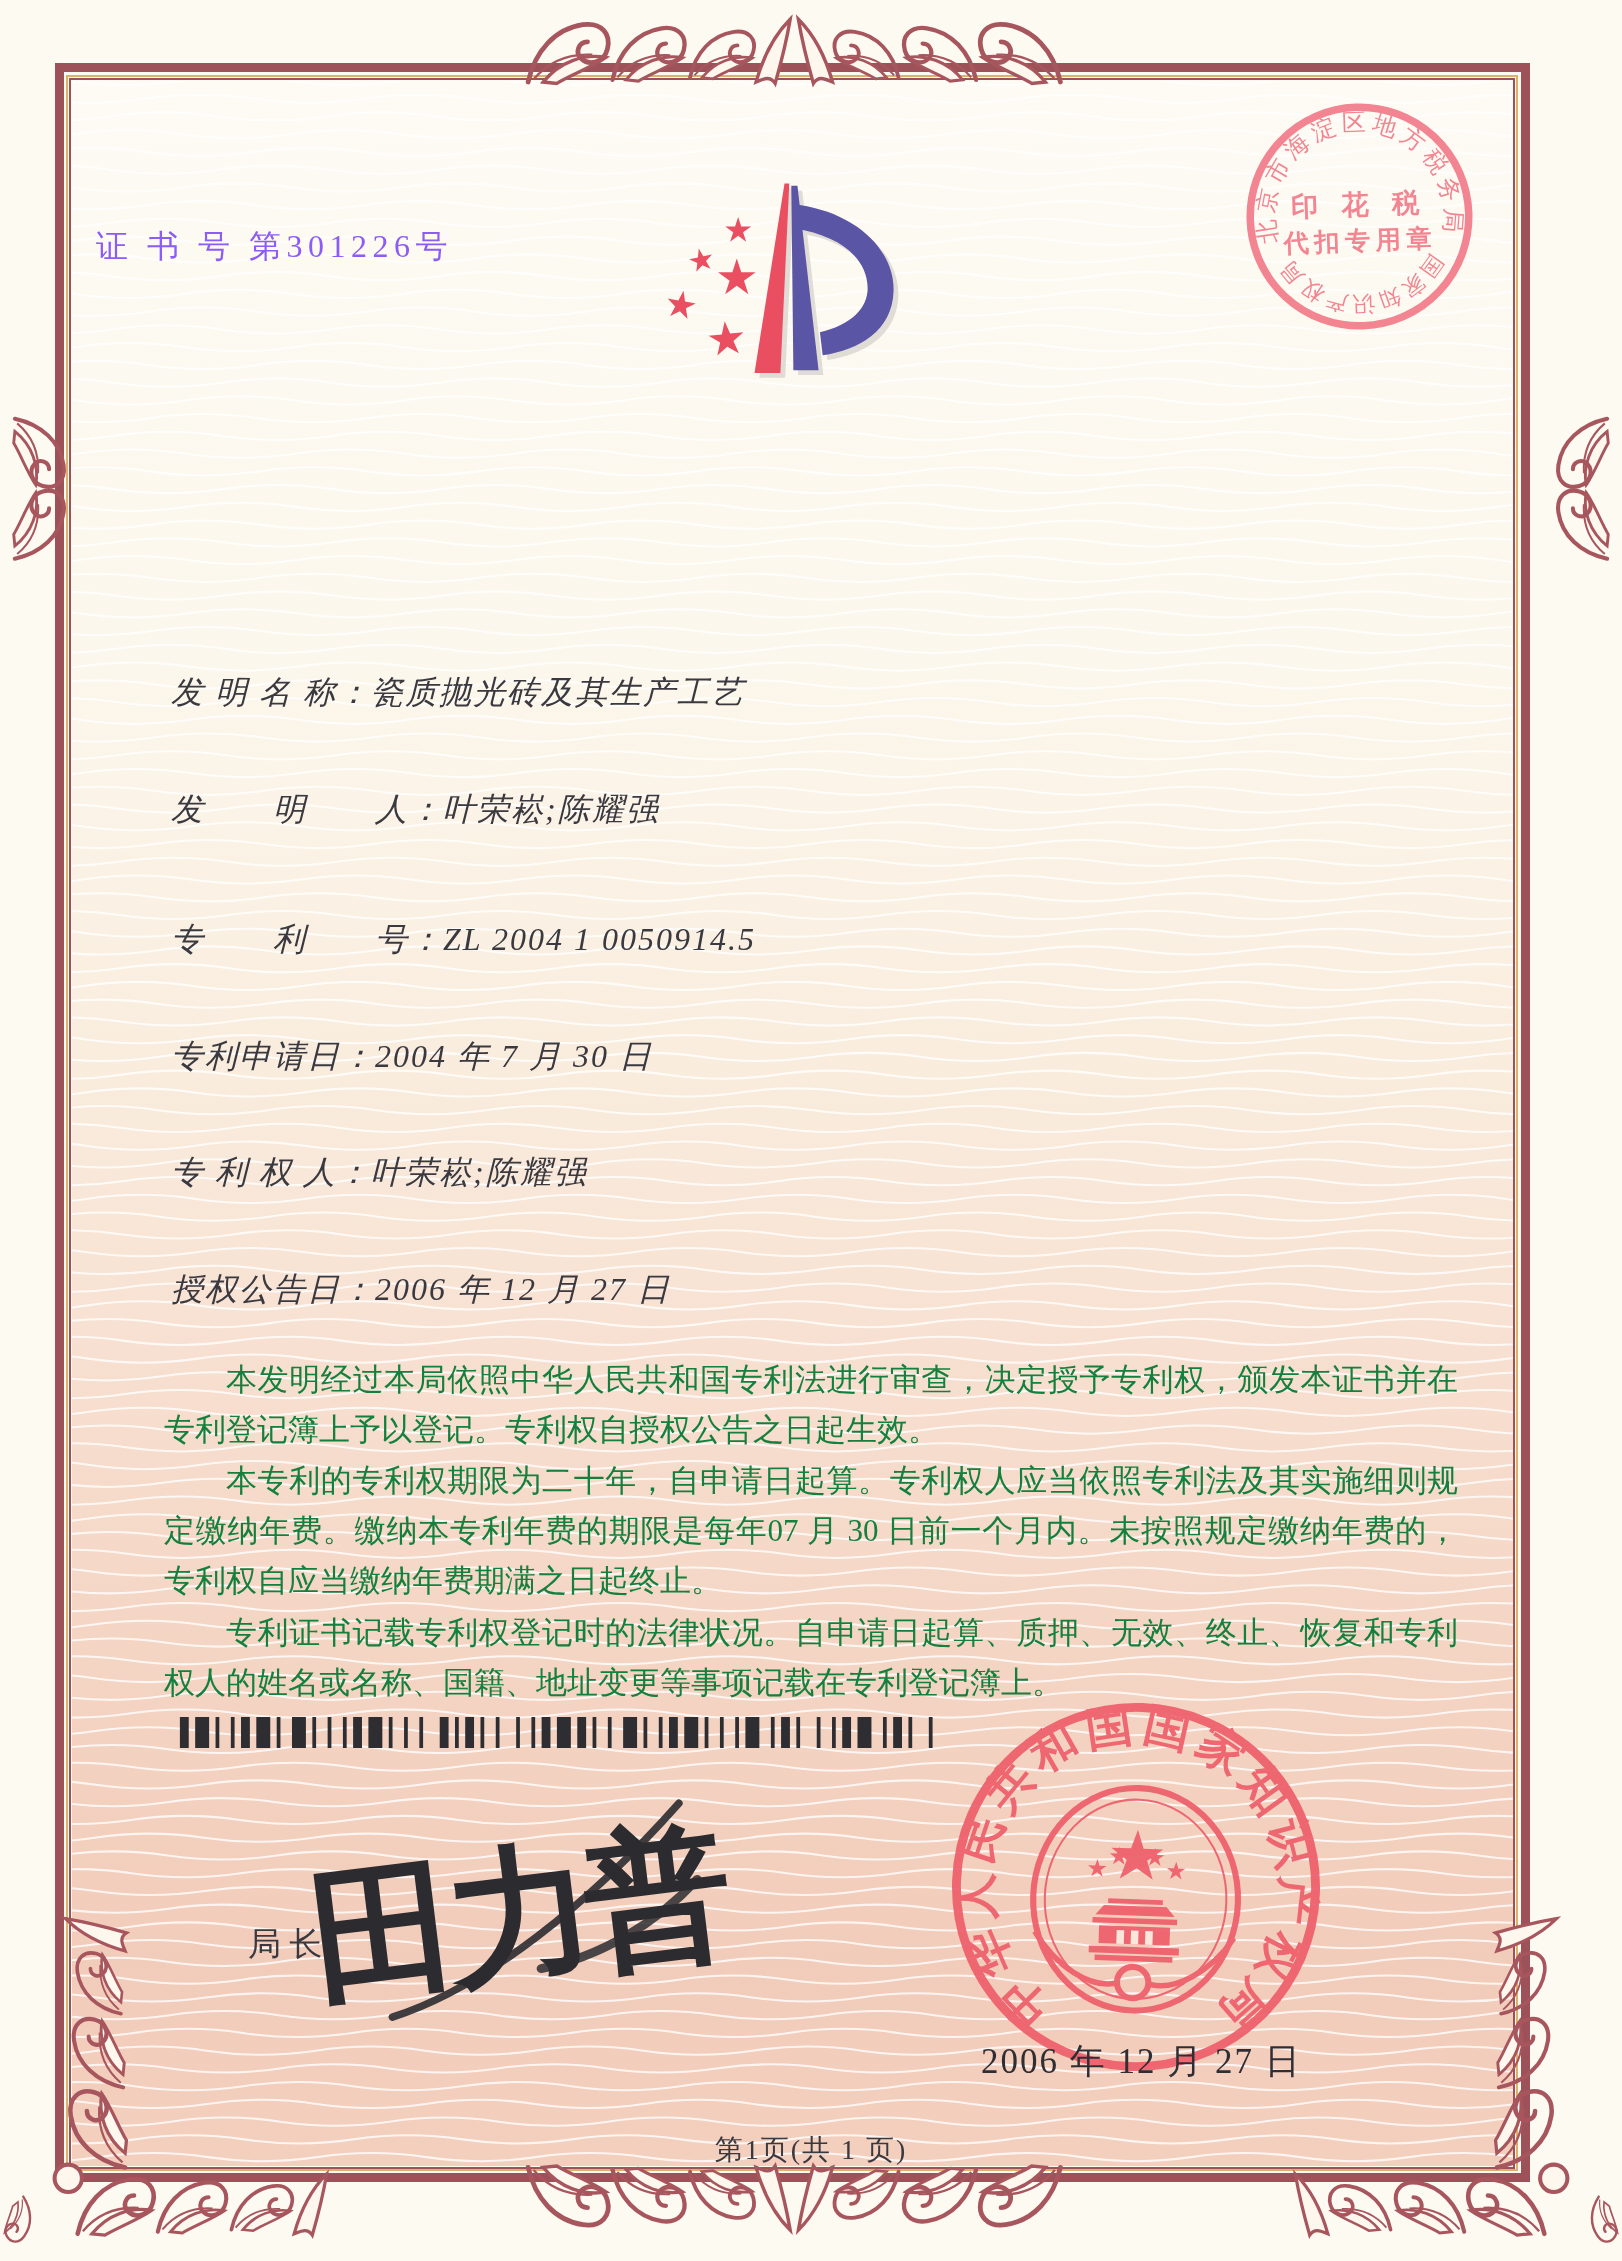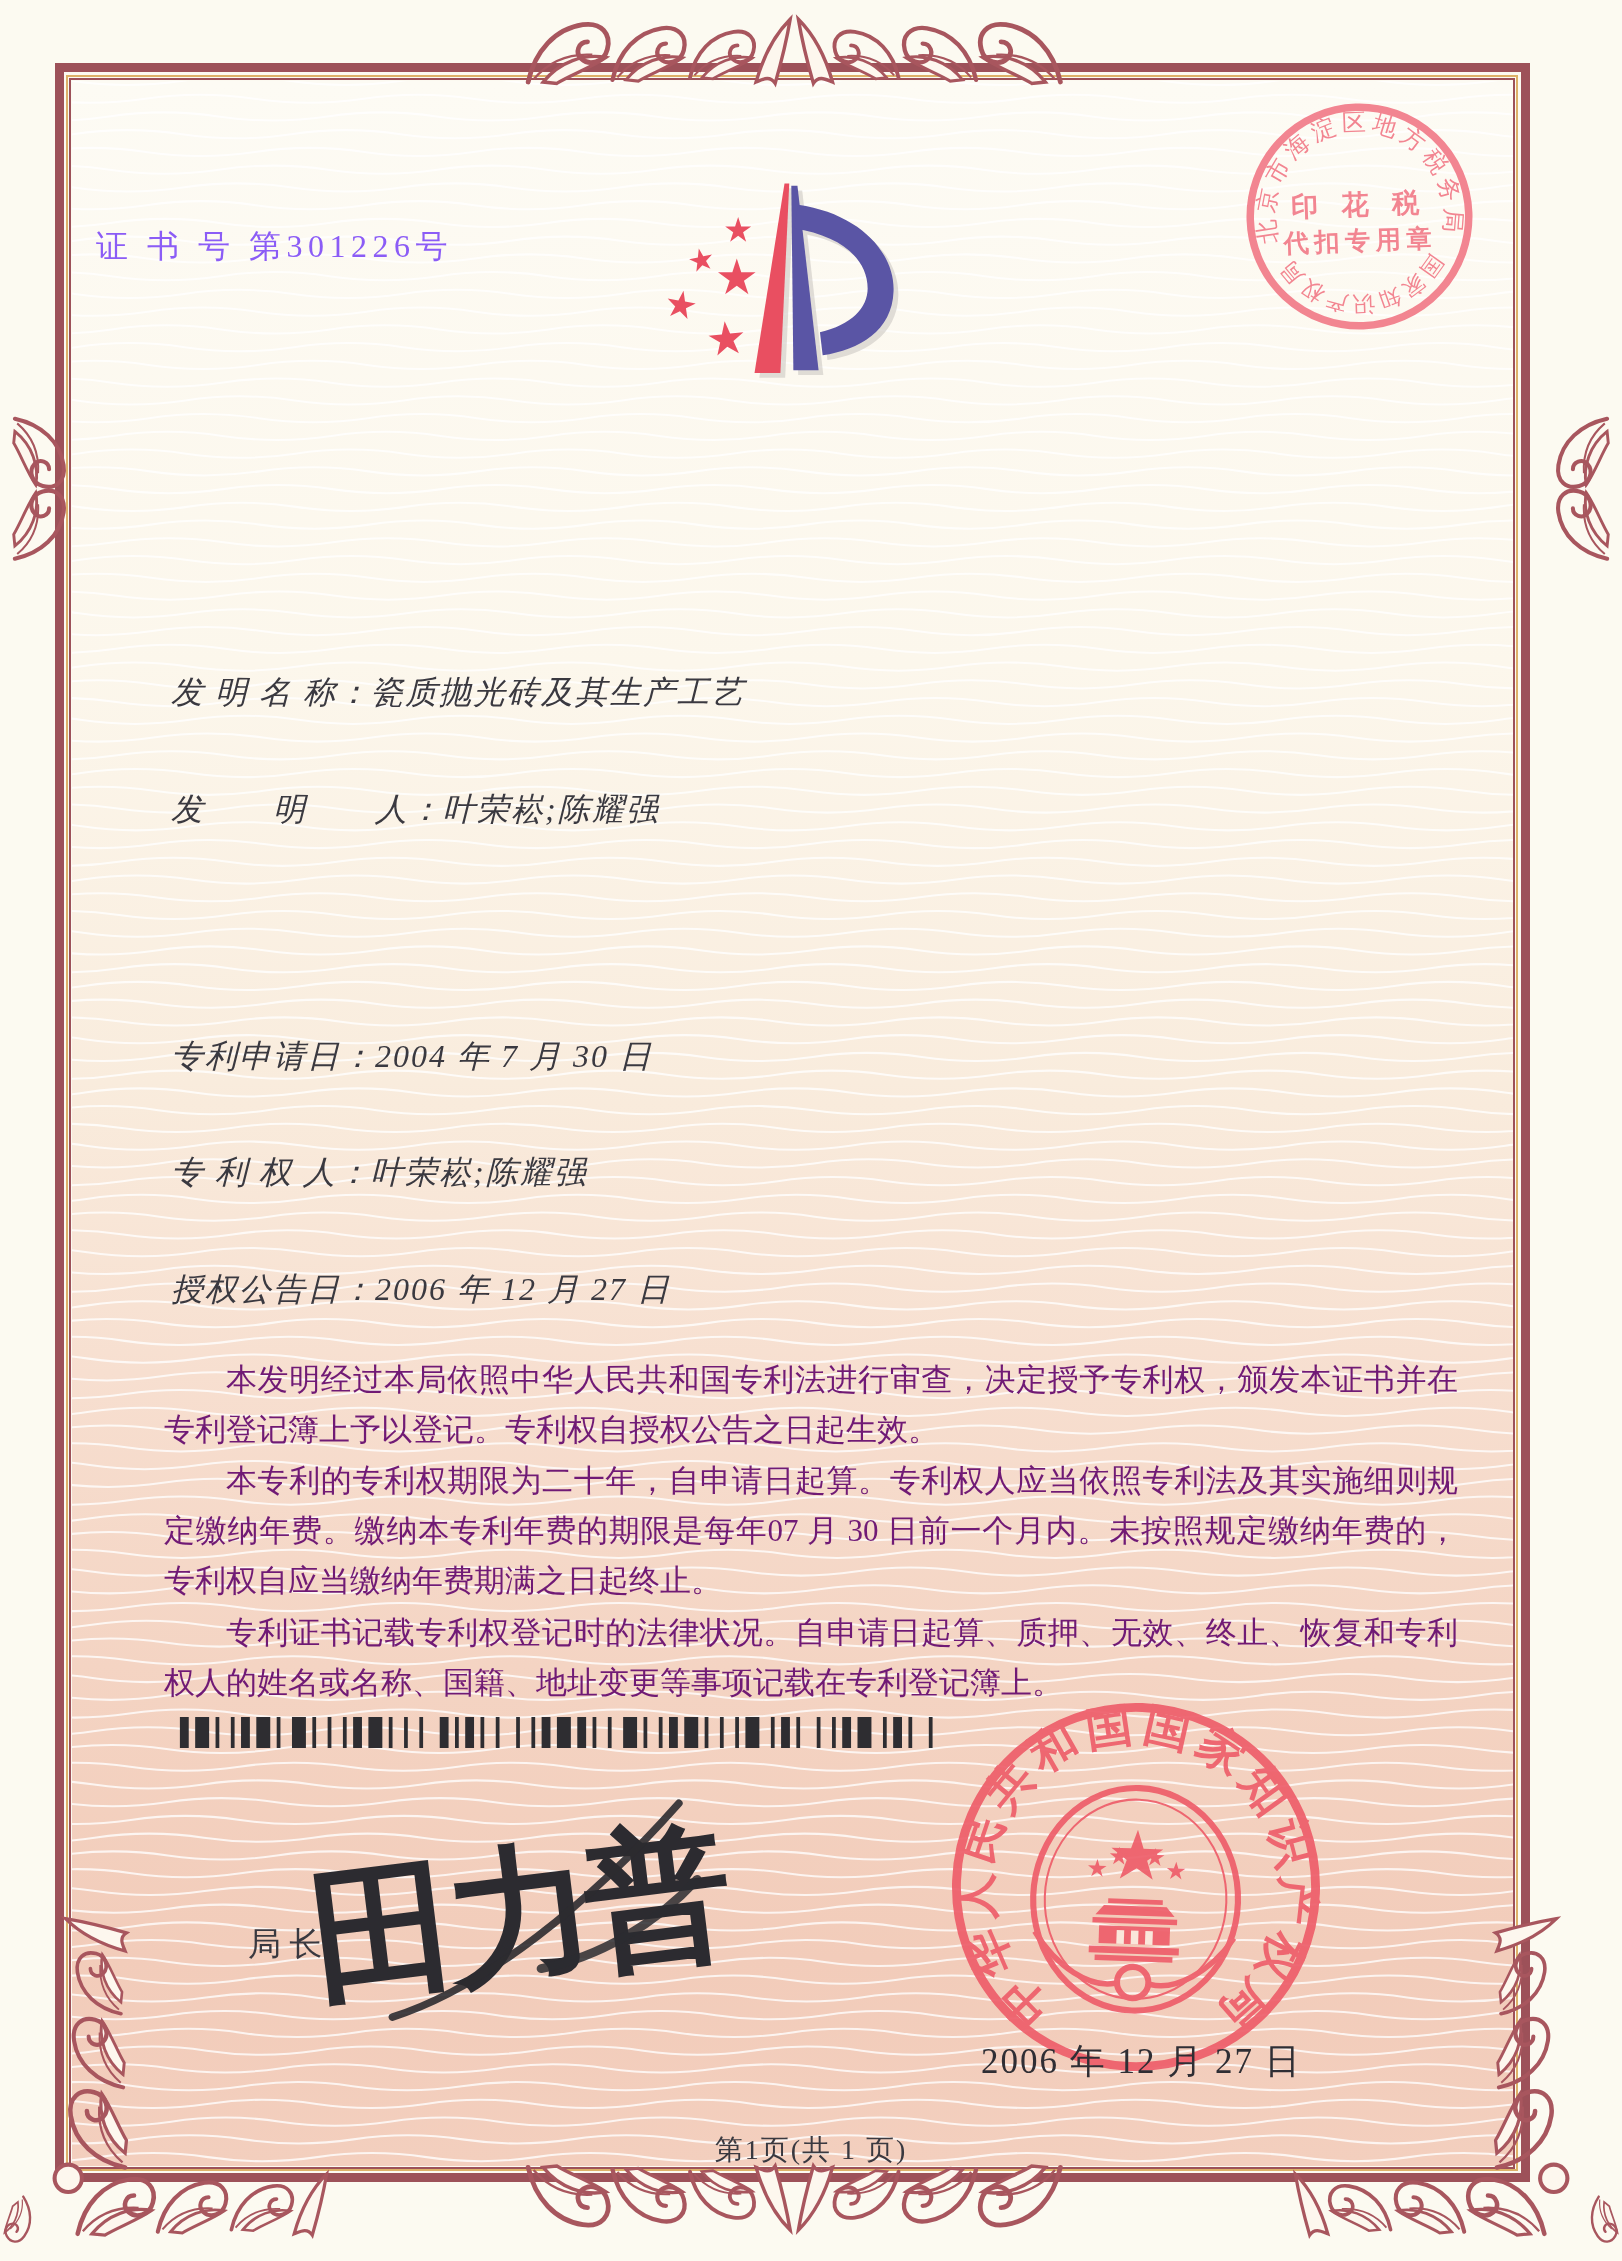--- a/index.html
+++ b/index.html
@@ -16,21 +16,21 @@
     border:2px solid #ddb168;box-sizing:border-box;}
   .frame-thin{position:absolute;left:69px;top:78px;width:1446px;height:2091px;
     border:2.7px solid #9d5159;box-sizing:border-box;}
   .ornaments{position:absolute;left:0;top:0;pointer-events:none;}
   .abs{position:absolute;}
   .cert-no{left:96px;top:225px;font-size:32px;letter-spacing:5.5px;color:#8b5cf6;}
   .title{left:0;top:459px;width:100%;text-align:center;font-size:78px;font-weight:700;
          letter-spacing:48px;text-indent:48px;color:#2e2d33;}
   .field{left:171px;font-size:32px;letter-spacing:2px;color:#3a3940;white-space:nowrap;font-style:italic;}
   .body-text{left:164px;top:1355px;width:1294px;font-size:31px;line-height:50px;
-             text-align:justify;color:#701a75;}
+             text-align:justify;color:#15803d;}
   .body-text p{margin:0 0 1.4px 0;text-indent:2em;}
   .director{left:248px;top:1922px;font-size:33px;letter-spacing:8.2px;color:#3a3940;z-index:7;}
   .grant-date{left:981px;top:2038px;font-size:35px;letter-spacing:2px;color:#2f2e34;z-index:6;}
   .footer{left:0;top:2131px;width:100%;text-align:center;font-size:28px;letter-spacing:2px;color:#3a3940;}
   .svg-layer{position:absolute;}
 </style>
 </head>
 <body>
 
 <div class="page">
@@ -264,20 +264,21 @@
       <text x="0" y="48" text-anchor="middle" font-size="37" letter-spacing="8" font-weight="bold">代扣专用章</text>
       <text font-size="32" letter-spacing="4">
         <textPath href="#barc" startOffset="50%" text-anchor="middle">国家知识产权局</textPath>
       </text>
     </g>
   </svg>
 
 
   <div class="abs field" style="top:671px;"><span>发 明 名 称：</span><span>瓷质抛光砖及其生产工艺</span></div>
   <div class="abs field" style="top:788px;"><span>发　　明　　人：</span><span>叶荣崧;陈耀强</span></div>
+  <div class="abs field" style="top:918px;"><span>专　　利　　号：</span><span>ZL 2004 1 0050914.5</span></div>
   <div class="abs field" style="top:1035px;"><span>专利申请日：</span><span>2004 年 7 月 30 日</span></div>
   <div class="abs field" style="top:1151px;"><span>专 利 权 人：</span><span>叶荣崧;陈耀强</span></div>
   <div class="abs field" style="top:1268px;"><span>授权公告日：</span><span>2006 年 12 月 27 日</span></div>
 
   <div class="abs body-text">
     <p>本发明经过本局依照中华人民共和国专利法进行审查，决定授予专利权，颁发本证书并在专利登记簿上予以登记。专利权自授权公告之日起生效。</p>
     <p>本专利的专利权期限为二十年，自申请日起算。专利权人应当依照专利法及其实施细则规定缴纳年费。缴纳本专利年费的期限是每年07 月 30 日前一个月内。未按照规定缴纳年费的，专利权自应当缴纳年费期满之日起终止。</p>
     <p>专利证书记载专利权登记时的法律状况。自申请日起算、质押、无效、终止、恢复和专利权人的姓名或名称、国籍、地址变更等事项记载在专利登记簿上。</p>
   </div>
 

